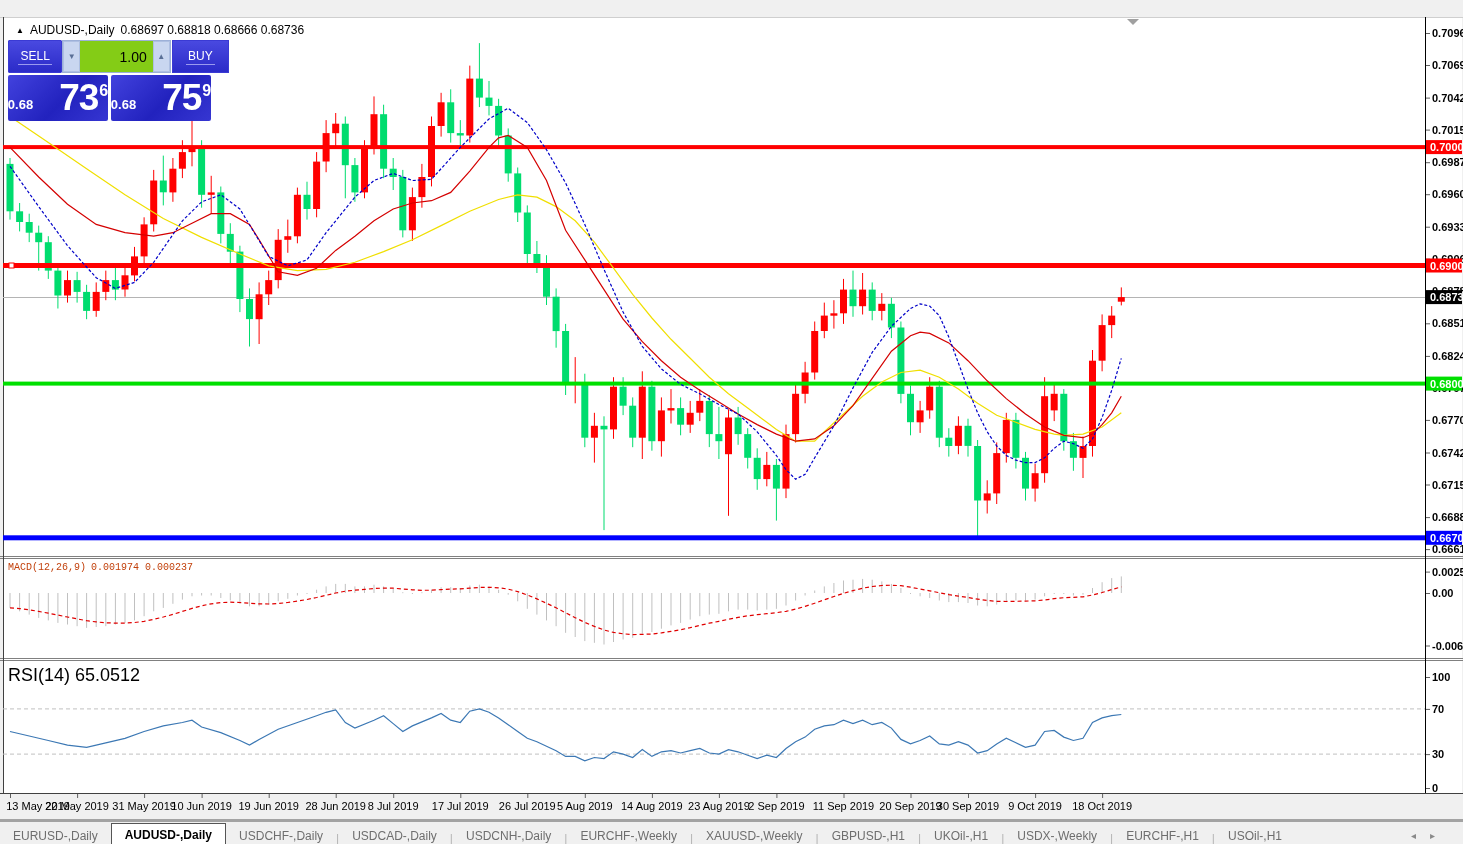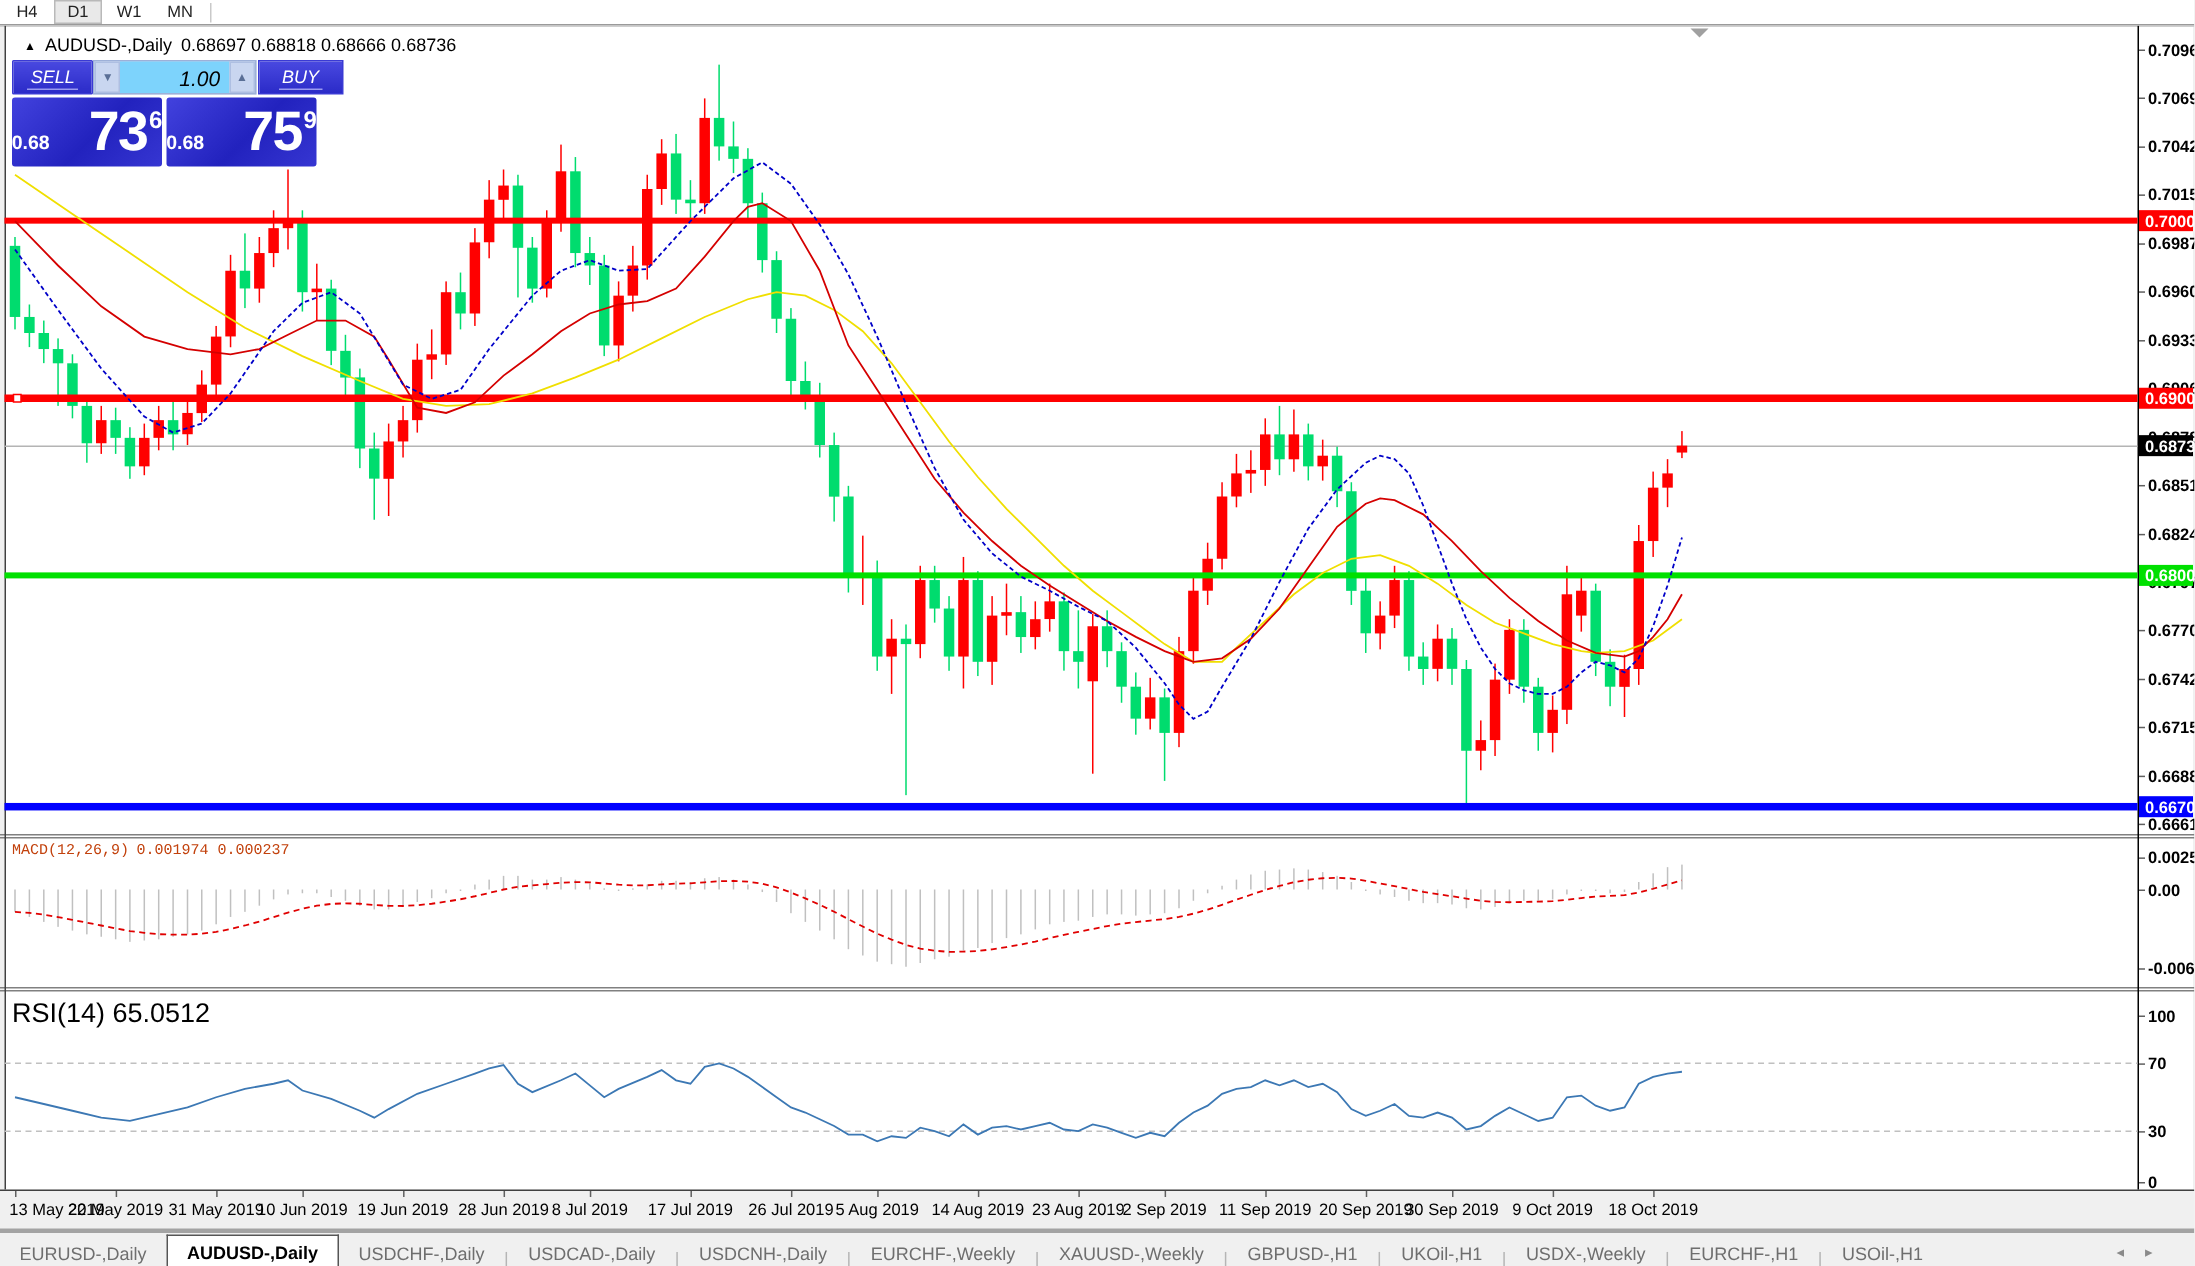--- a/index.html
+++ b/index.html
@@ -12,30 +12,30 @@
   .tfbtn.active{background:#e9e9e9;border:1px solid #b9b9b9;}
   .tbsep{width:1px;height:13px;background:#c9c9c9;margin:0 4px;}
   
   #chart-title{position:absolute;left:16px;top:23px;font-size:12px;color:#000;z-index:4;display:flex;align-items:center;gap:6px;}
   #chart-title .tri{font-size:8px;}
   #macd-label{position:absolute;left:8px;top:562px;font-size:10px;color:#c2410c;z-index:4;font-family:Liberation Mono, monospace;}
   #rsi-label{position:absolute;left:8px;top:665px;font-size:18px;color:#000;z-index:4;}
   #macd-label span,#rsi-label span{margin-right:5px;}
   
   #trade-panel{position:absolute;left:8px;top:40px;z-index:6;width:221px;}
-  #tp-row1{display:flex;height:23px;font-style:italic;}
+  #tp-row1{display:flex;height:33px;}
   .tpbtn{background:linear-gradient(180deg,#4949E0,#2B2BC8);color:#fff;font-size:12px;
          display:flex;align-items:center;justify-content:center;cursor:pointer;border:1px solid #3a3ad4;}
   .tpbtn span{border-bottom:1px solid #9a9aef;padding:0 2px 1px 2px;}
   #sell-btn{width:53px;border-radius:1px;}
   #buy-btn{width:56px;margin-left:1px;}
   #vol-box{width:110px;display:flex;background:#cfdcf4;border:1px solid #9db0d8;box-sizing:border-box;}
   .spin{width:17px;display:flex;align-items:center;justify-content:center;background:#c9d6f0;color:#5a6f96;
         font-size:8px;cursor:pointer;border:1px solid #aebfe2;box-sizing:border-box;}
-  #vol-val{flex:1;background:#7dd3fc;display:flex;align-items:center;justify-content:flex-end;
+  #vol-val{flex:1;background:#84cc16;display:flex;align-items:center;justify-content:flex-end;
            padding-right:6px;font-size:14px;color:#000;}
   #tp-row2{display:flex;margin-top:2px;}
   .bigprice{width:100px;height:46px;background:linear-gradient(135deg,#4242DE 0%,#2222BE 55%,#3636D2 100%);
             color:#fff;display:flex;align-items:center;justify-content:center;cursor:pointer;border-radius:2px;}
   .bigprice.right{margin-left:3px;}
   .bp-small{font-size:13px;font-weight:bold;margin-right:2px;margin-top:12px;}
   .bp-big{font-size:37px;font-weight:700;letter-spacing:-1px;line-height:40px;margin-left:24px;}
   .bp-sup{font-size:16px;font-weight:bold;margin-top:-14px;margin-left:1px;}
   
   #tabbar{position:absolute;left:0;top:819px;width:1463px;height:24px;background:#F0F0F0;
@@ -528,27 +528,20 @@
         <text x="910.52" y="810" font-size="11" fill="#000" text-anchor="middle">20 Sep 2019</text>
         <rect x="968.0" y="794" width="1" height="4" fill="#606060"></rect>
         <text x="968" y="810" font-size="11" fill="#000" text-anchor="middle">30 Sep 2019</text>
         <rect x="1035.1" y="794" width="1" height="4" fill="#606060"></rect>
         <text x="1035.06" y="810" font-size="11" fill="#000" text-anchor="middle">9 Oct 2019</text>
         <rect x="1102.1" y="794" width="1" height="4" fill="#606060"></rect>
         <text x="1102.1200000000001" y="810" font-size="11" fill="#000" text-anchor="middle">18 Oct 2019</text>
       </g>
     </svg>
 
-  <div id="toolbar">
-      <div class="tfbtn">H4</div>
-      <div class="tfbtn active">D1</div>
-      <div class="tfbtn">W1</div>
-      <div class="tfbtn">MN</div>
-      <div class="tbsep"></div>
-    </div>
 
   <div id="chart-title">
     <span class="tri">▲</span>
     <span>AUDUSD-,Daily</span>
     <span>0.68697 0.68818 0.68666 0.68736</span>
   </div>
 
   <div id="trade-panel">
     <div id="tp-row1">
       <div class="tpbtn" id="sell-btn">

